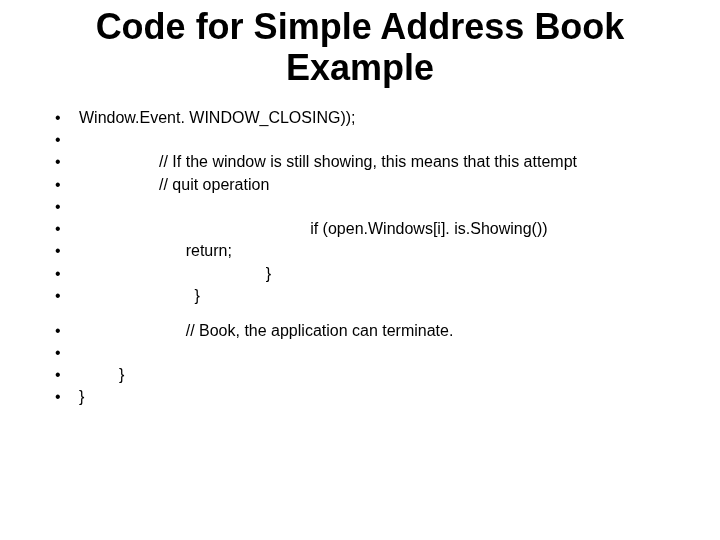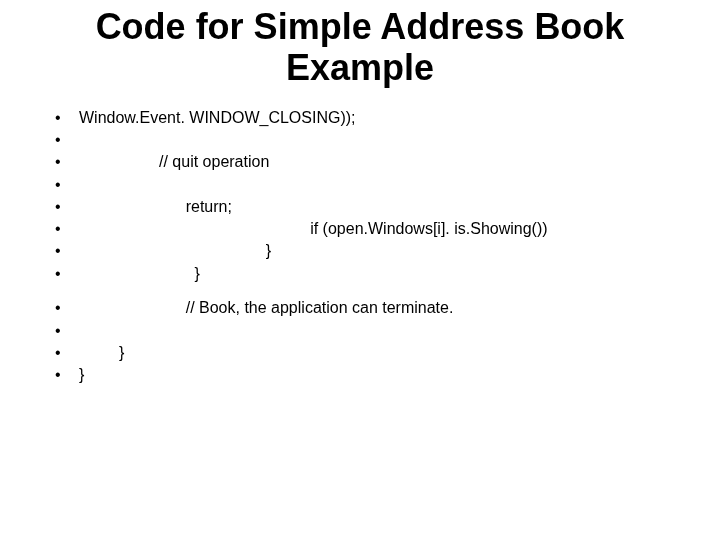--- a/index.html
+++ b/index.html
@@ -40,24 +40,25 @@
     .gap { height: 12px; }
   </style>
 </head>
 <body>
 
 <h1 class="title">Code for Simple Address Book Example</h1>
 
 <ul class="bullets" id="list-a">
     <li>Window.Event. WINDOW_CLOSING));</li>
     <li></li>
+    <li>                  // If the window is still showing, this means that this attempt</li>
     <li>                  // quit operation</li>
     <li></li>
+    <li>                                                    if (open.Windows[i]. is.Showing())</li>
     <li>                        return;</li>
-    <li>                                                    if (open.Windows[i]. is.Showing())</li>
     <li>                                          }</li>
     <li>                          }</li>
   </ul>
 <div class="gap"></div>
 <ul class="bullets" id="list-b">
     <li>                        // Book, the application can terminate.</li>
     <li></li>
     <li>         }</li>
     <li>}</li>
   </ul>

